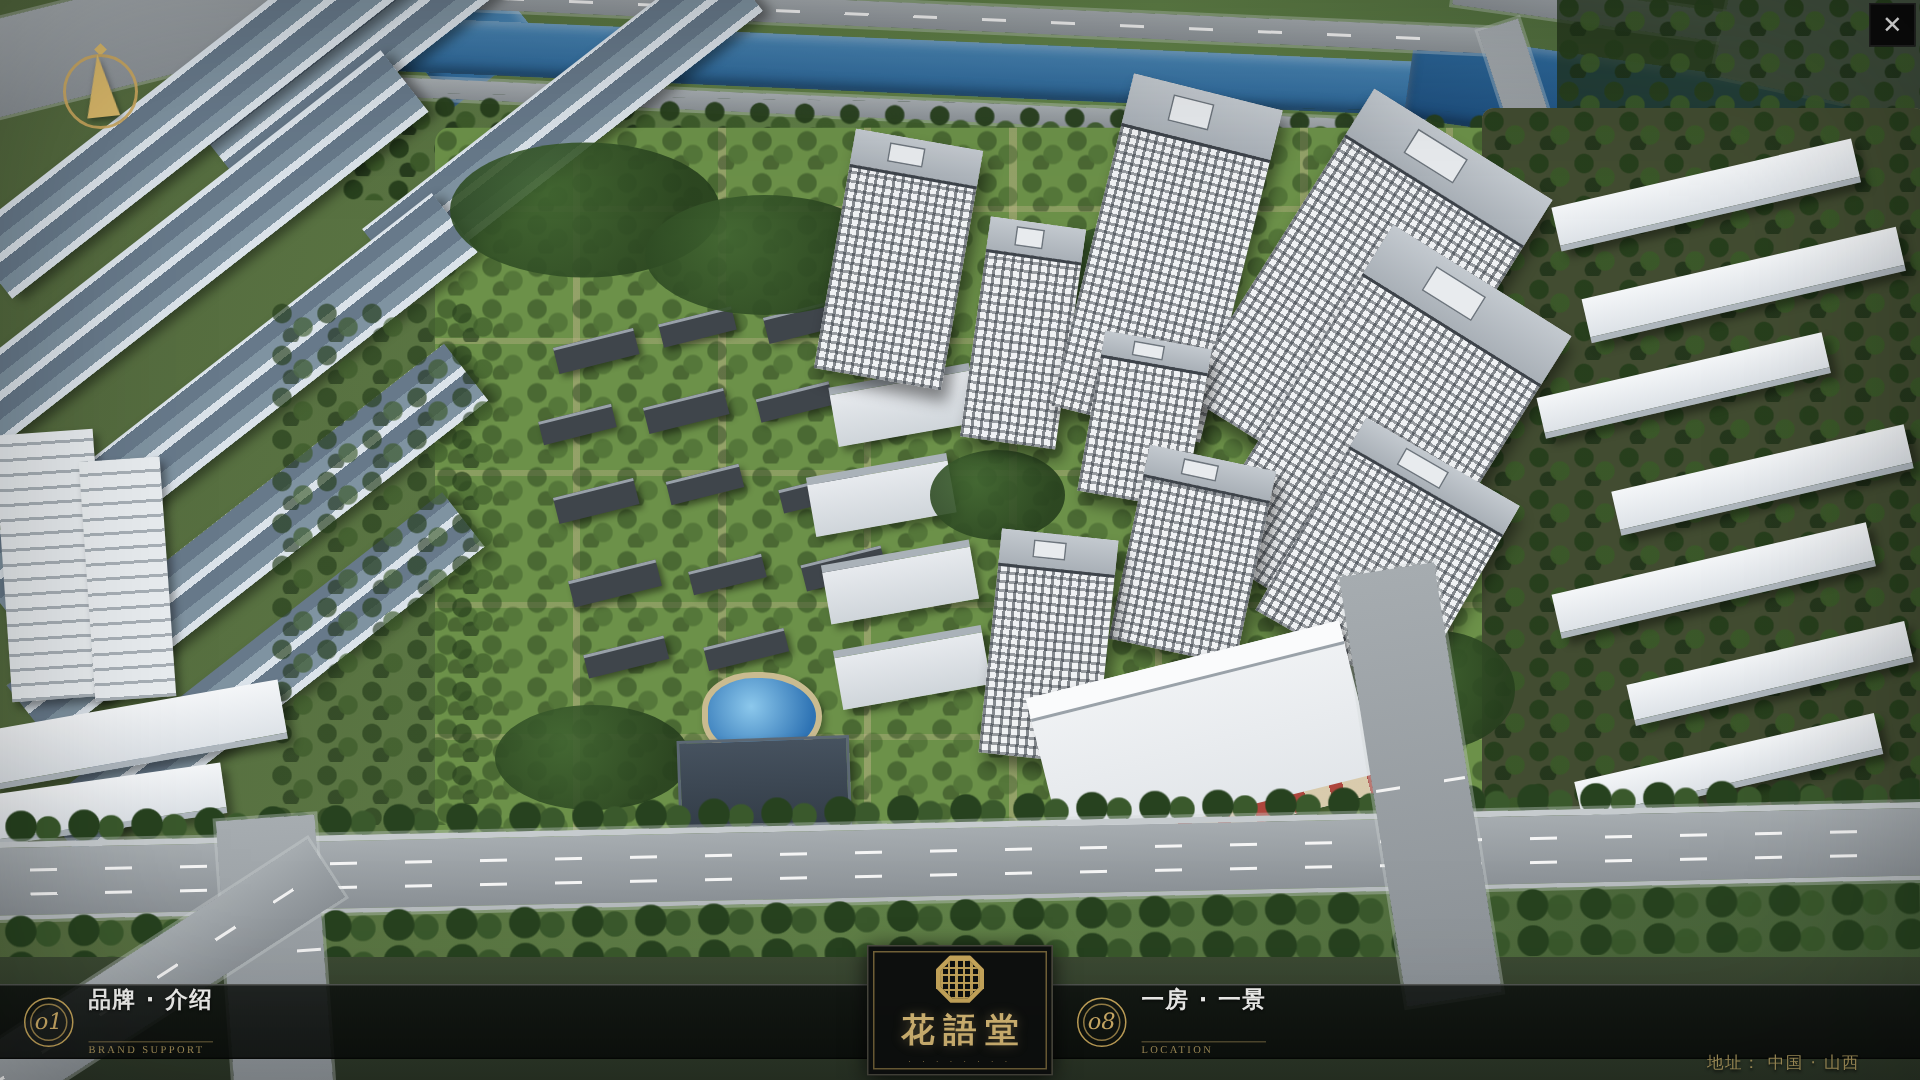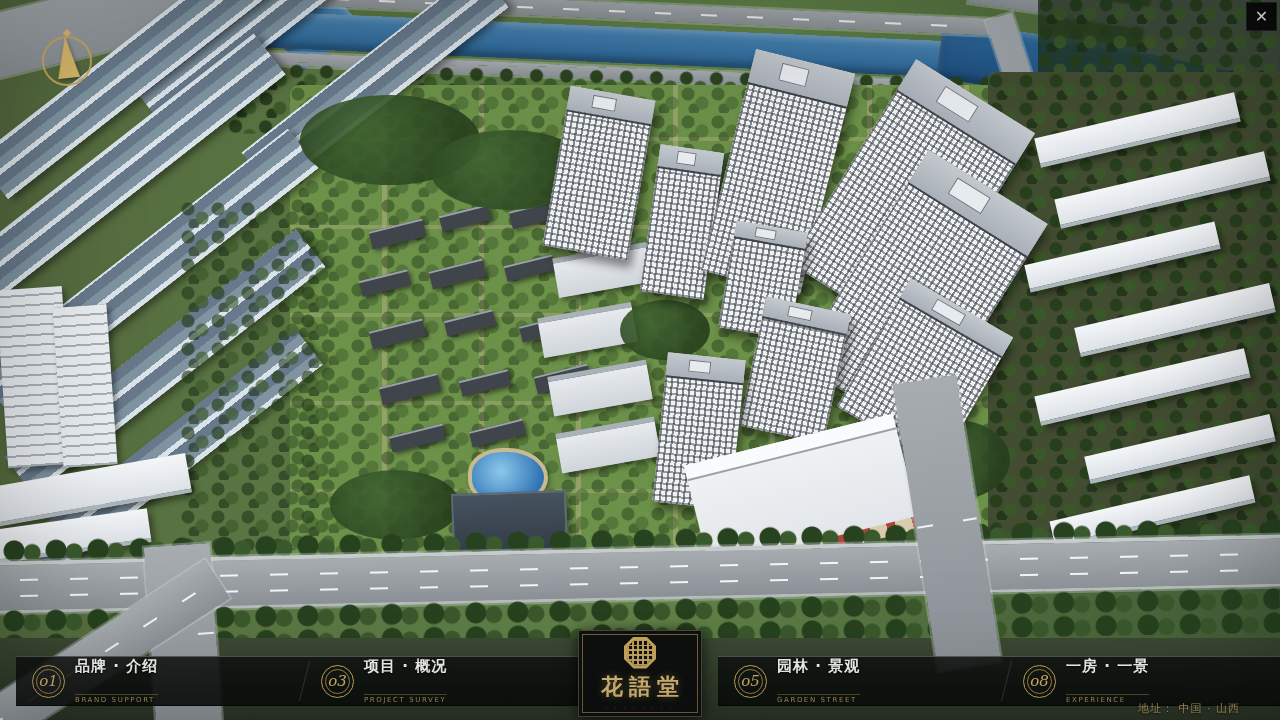--- a/index.html
+++ b/index.html
@@ -75,41 +75,41 @@
       border-bottom:42px solid #d9b86a;transform:rotate(-6deg);filter:drop-shadow(1px 2px 2px rgba(0,0,0,.4));}
   .compass .tick{position:absolute;left:50%;top:-2px;width:6px;height:6px;margin-left:-3px;
       background:#d9b86a;transform:rotate(45deg);}
 
   
   .close-btn{left:1246px;top:2px;width:31px;height:29px;background:#0b0b0b;
       color:#ececec;display:flex;align-items:center;justify-content:center;
       font-size:16px;cursor:pointer;border:1px solid #222;}
 
   
-  .bar{left:16px;right:0;top:656px;height:50px;padding-left:12px;}
+  .bar{left:0;right:0;top:656px;height:50px;padding-left:12px;}
   .bar-group{position:absolute;top:0;height:50px;display:flex;
       background:linear-gradient(rgba(16,20,17,.88),rgba(10,13,11,.9));
       border-top:1px solid rgba(225,225,220,.32);border-bottom:1px solid rgba(0,0,0,.65);}
   .bar-left{left:0;width:578px;}
   .bar-right{left:702px;width:578px;}
   .menu-item{flex:1;display:flex;align-items:center;padding-left:16px;gap:10px;
       position:relative;cursor:pointer;}
   .menu-item::after{content:"";position:absolute;right:0;top:4px;bottom:4px;width:1px;
       background:rgba(255,255,255,.14);transform:skewX(-14deg);}
   .bar-group .menu-item:last-child::after{display:none;}
   .num-badge{width:33px;height:33px;border:1px solid #c9a85c;border-radius:50%;
       position:relative;display:flex;align-items:center;justify-content:center;flex:none;}
   .num-badge::before{content:"";position:absolute;inset:3px;border:1px solid rgba(201,168,92,.75);border-radius:50%;}
   .num-badge span{font-family:"DejaVu Serif","Liberation Serif",serif;font-style:italic;
       font-size:15px;color:#d4b26a;}
   .mi-text{display:flex;flex-direction:column;line-height:1.15;}
   .mi-label{font-size:15px;font-weight:700;color:#f4f4f2;letter-spacing:1px;
       text-shadow:0 1px 2px rgba(0,0,0,.8);white-space:nowrap;}
   .mi-sub{font-size:7px;color:#a8935c;letter-spacing:1.6px;margin-top:18px;
-      border-top:1px solid rgba(168,147,92,.45);padding-top:1px;white-space:nowrap;}
+      border-top:1px solid rgba(168,147,92,.45);padding-top:1px;white-space:nowrap;font-family:Liberation Serif, serif;}
 
   .logo-panel{left:578px;top:630px;width:124px;height:87px;background:#0e100f;
       border:1px solid #49483f;display:flex;flex-direction:column;align-items:center;
       justify-content:center;gap:3px;cursor:pointer;
       box-shadow:inset 0 0 0 3px #0e100f, inset 0 0 0 4px rgba(201,168,92,.55), 0 2px 14px rgba(0,0,0,.7);}
   .seal{width:32px;height:32px;background:#c9a85c;
       clip-path:polygon(30% 0,70% 0,100% 30%,100% 70%,70% 100%,30% 100%,0 70%,0 30%);
       display:flex;align-items:center;justify-content:center;}
   .seal-inner{width:26px;height:26px;background:#0e100f;
       clip-path:polygon(30% 0,70% 0,100% 30%,100% 70%,70% 100%,30% 100%,0 70%,0 30%);
@@ -240,48 +240,30 @@
     <div class="bar-group bar-left">
       <div class="menu-item">
         <div class="num-badge">
             <span>o1</span>
           </div>
         <div class="mi-text">
           <div class="mi-label">品牌 · 介绍</div>
           <div class="mi-sub">BRAND SUPPORT</div>
         </div>
       </div>
-      <div class="menu-item">
-        <div class="num-badge">
-            <span>o3</span>
-          </div>
-        <div class="mi-text">
-          <div class="mi-label">项目 · 概况</div>
-          <div class="mi-sub">PROJECT SURVEY</div>
-        </div>
-      </div>
     </div>
 
     <div class="bar-group bar-right">
-      <div class="menu-item">
-        <div class="num-badge">
-            <span>o5</span>
-          </div>
-        <div class="mi-text">
-          <div class="mi-label">园林 · 景观</div>
-          <div class="mi-sub">GARDEN STREET</div>
-        </div>
-      </div>
       <div class="menu-item">
         <div class="num-badge">
             <span>o8</span>
           </div>
         <div class="mi-text">
           <div class="mi-label">一房 · 一景</div>
-          <div class="mi-sub">EXPERIENCE</div>
+          <div class="mi-sub">LOCATION</div>
         </div>
       </div>
     </div>
   </div>
 
   <div class="abs logo-panel">
     <div class="seal">
       <div class="seal-inner"></div>
     </div>
     <div class="logo-name">花語堂</div>

